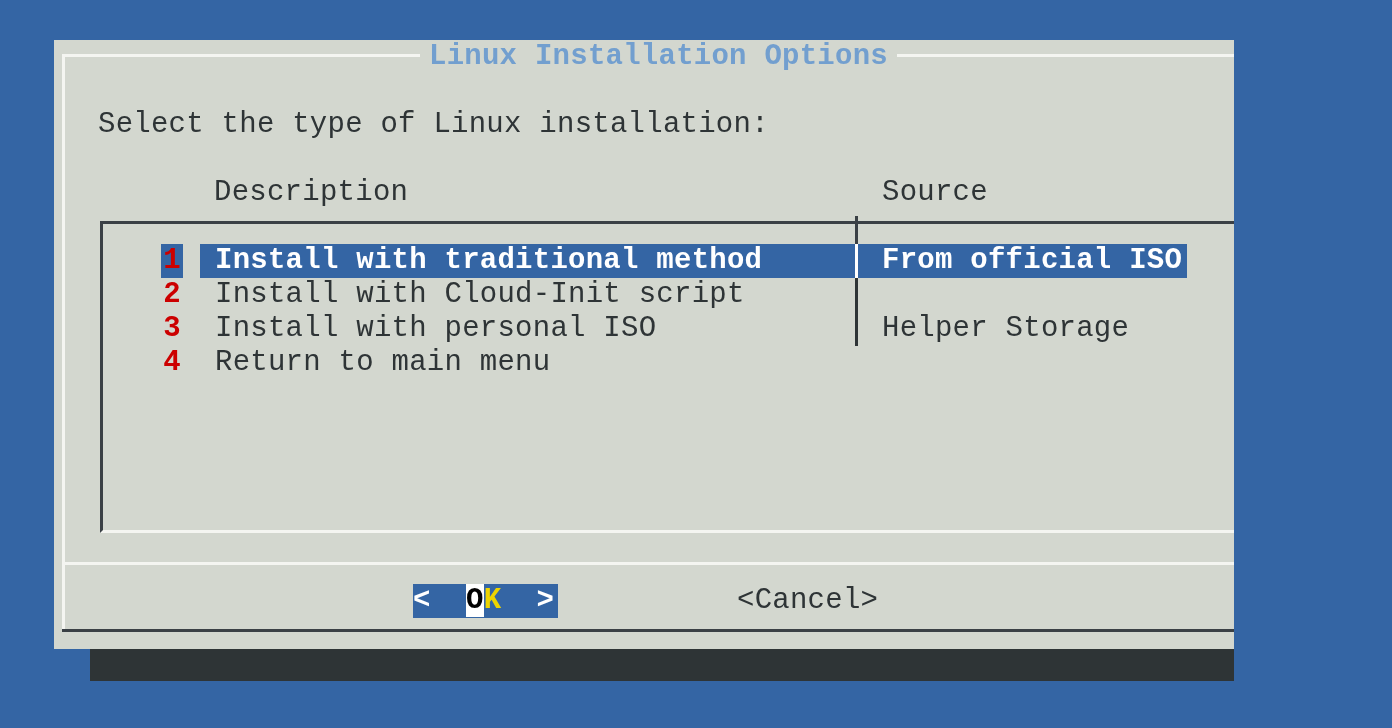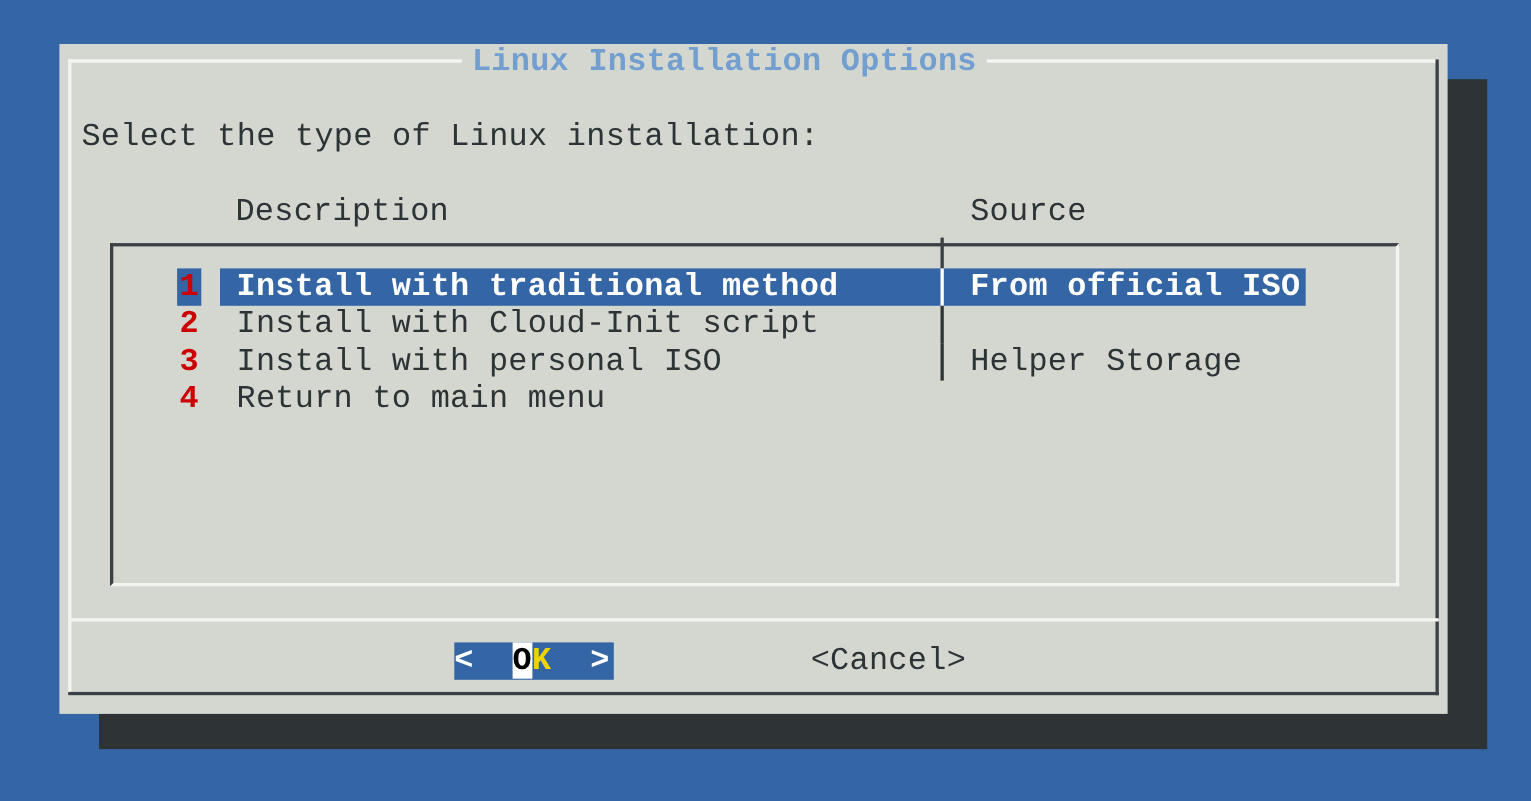--- a/index.html
+++ b/index.html
@@ -4,32 +4,32 @@
 <style>
   :root{
     --bg-blue:#3465a4; --shadow:#2e3436; --dialog-bg:#d3d7cf;
     --frame-light:#f4f5f1; --frame-dark:#3a4045; --text-dark:#2e3436;
     --title-blue:#729fcf; --highlight:#3465a4; --tag-red:#cc0000;
     --hotkey-yellow:#edd400; --sel-text:#ffffff; --cursor-bg:#ffffff; --cursor-fg:#000000;
   }
   html,body{margin:0;padding:0;}
   body{width:1392px;height:728px;background:var(--bg-blue);
        font-family:"Liberation Mono","DejaVu Sans Mono",monospace;}
-  .screen{position:relative;width:1392px;height:728px;overflow:hidden;}
+  .screen{position:relative;width:1204px;height:728px;overflow:hidden;padding-left:30px;}
   .shadow{position:absolute;left:90px;top:72px;width:1262px;height:609px;background:var(--shadow);}
   .dialog{position:absolute;left:54px;top:40px;width:1262px;height:609px;
           background:var(--dialog-bg);color:var(--text-dark);
           font-size:29px;letter-spacing:0.25px;}
   .line{position:absolute;}
   .light{background:var(--frame-light);}
   .darkl{background:var(--frame-dark);}
   .trow{position:absolute;height:34px;line-height:34px;white-space:pre;}
   .title{top:0;left:366px;padding:0 9px;font-weight:bold;color:var(--title-blue);
          background:var(--dialog-bg);z-index:3;}
-  .prompt{top:68px;left:20px;}
+  .prompt{top:68px;left:44px;}
   .hdr-desc{top:136px;left:160px;}
   .hdr-src{top:136px;left:828px;}
   .menu-box{position:absolute;left:46px;top:181px;width:1172px;height:312px;box-sizing:border-box;
             border-top:3px solid var(--frame-dark);border-left:3px solid var(--frame-dark);
             border-bottom:3px solid var(--frame-light);border-right:3px solid var(--frame-light);}
   .menu-row{position:absolute;left:0;width:1262px;height:34px;line-height:34px;white-space:pre;}
   .r0{top:204px;} .r1{top:238px;} .r2{top:272px;} .r3{top:306px;}
   .tag-bg{position:absolute;left:107px;top:0;width:22px;height:34px;background:var(--highlight);}
   .item-bg{position:absolute;left:146px;top:0;width:987px;height:34px;background:var(--highlight);}
   .tag{position:absolute;left:107px;top:0;width:22px;text-align:center;

